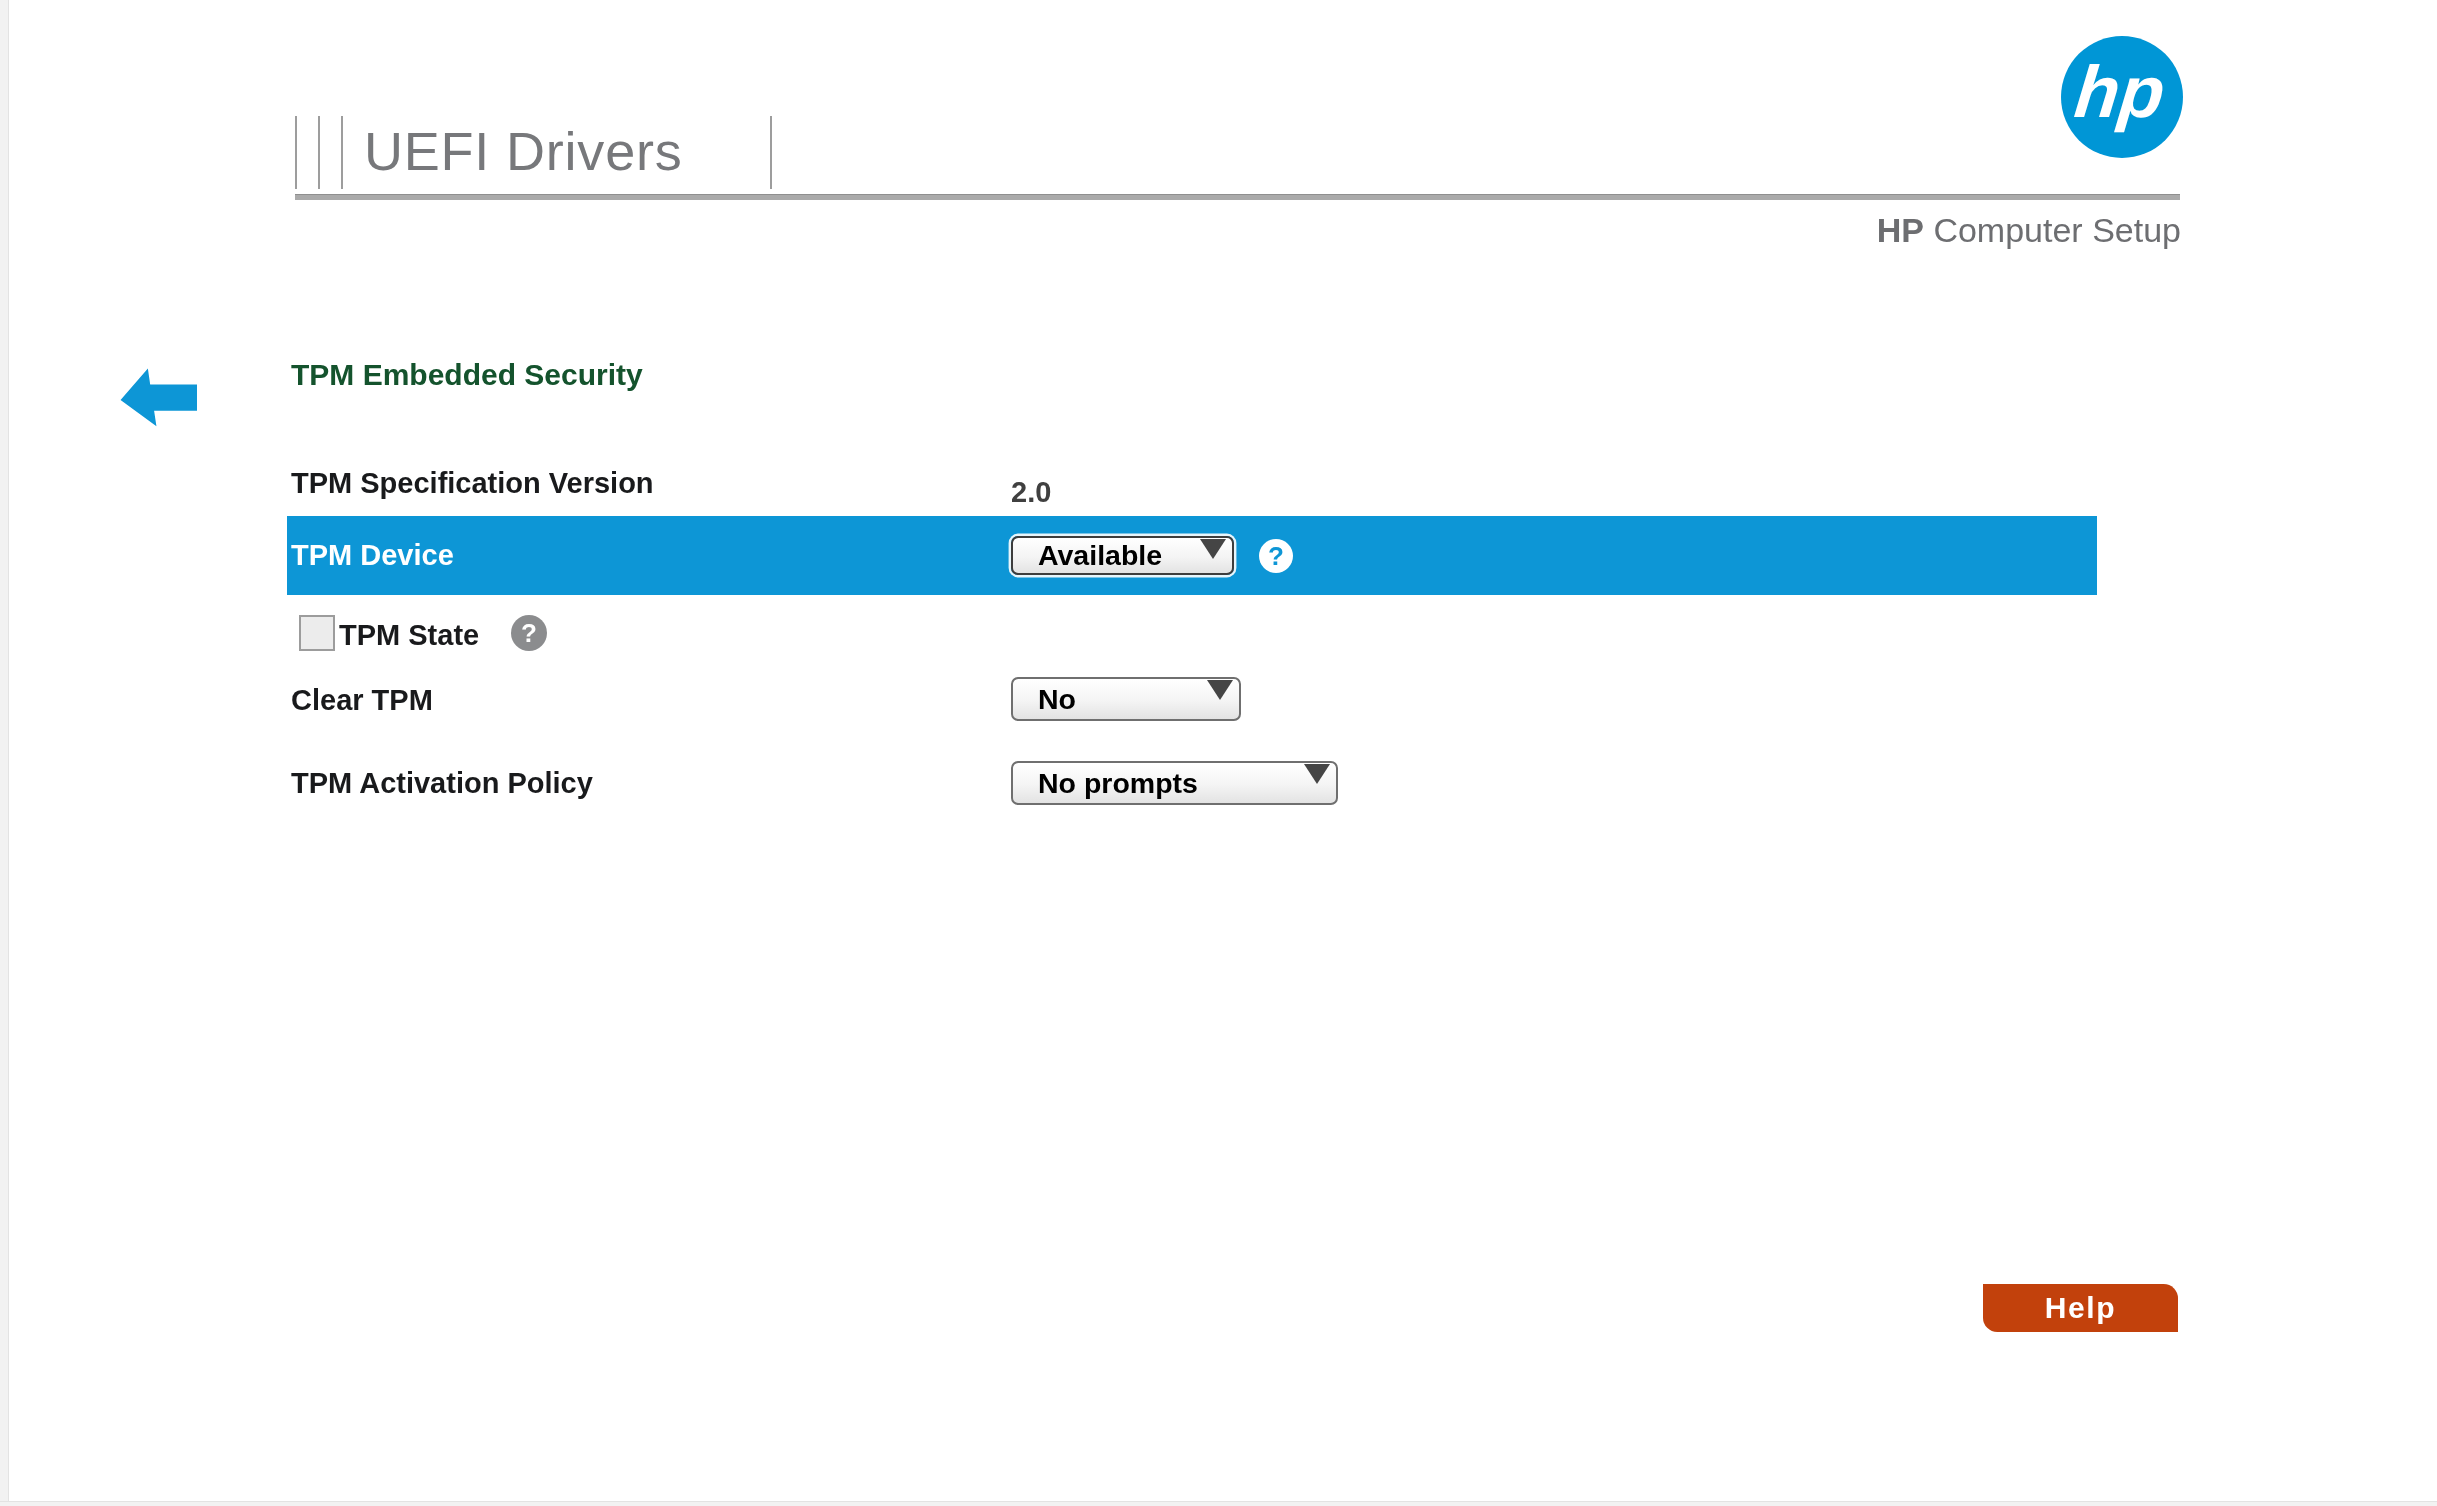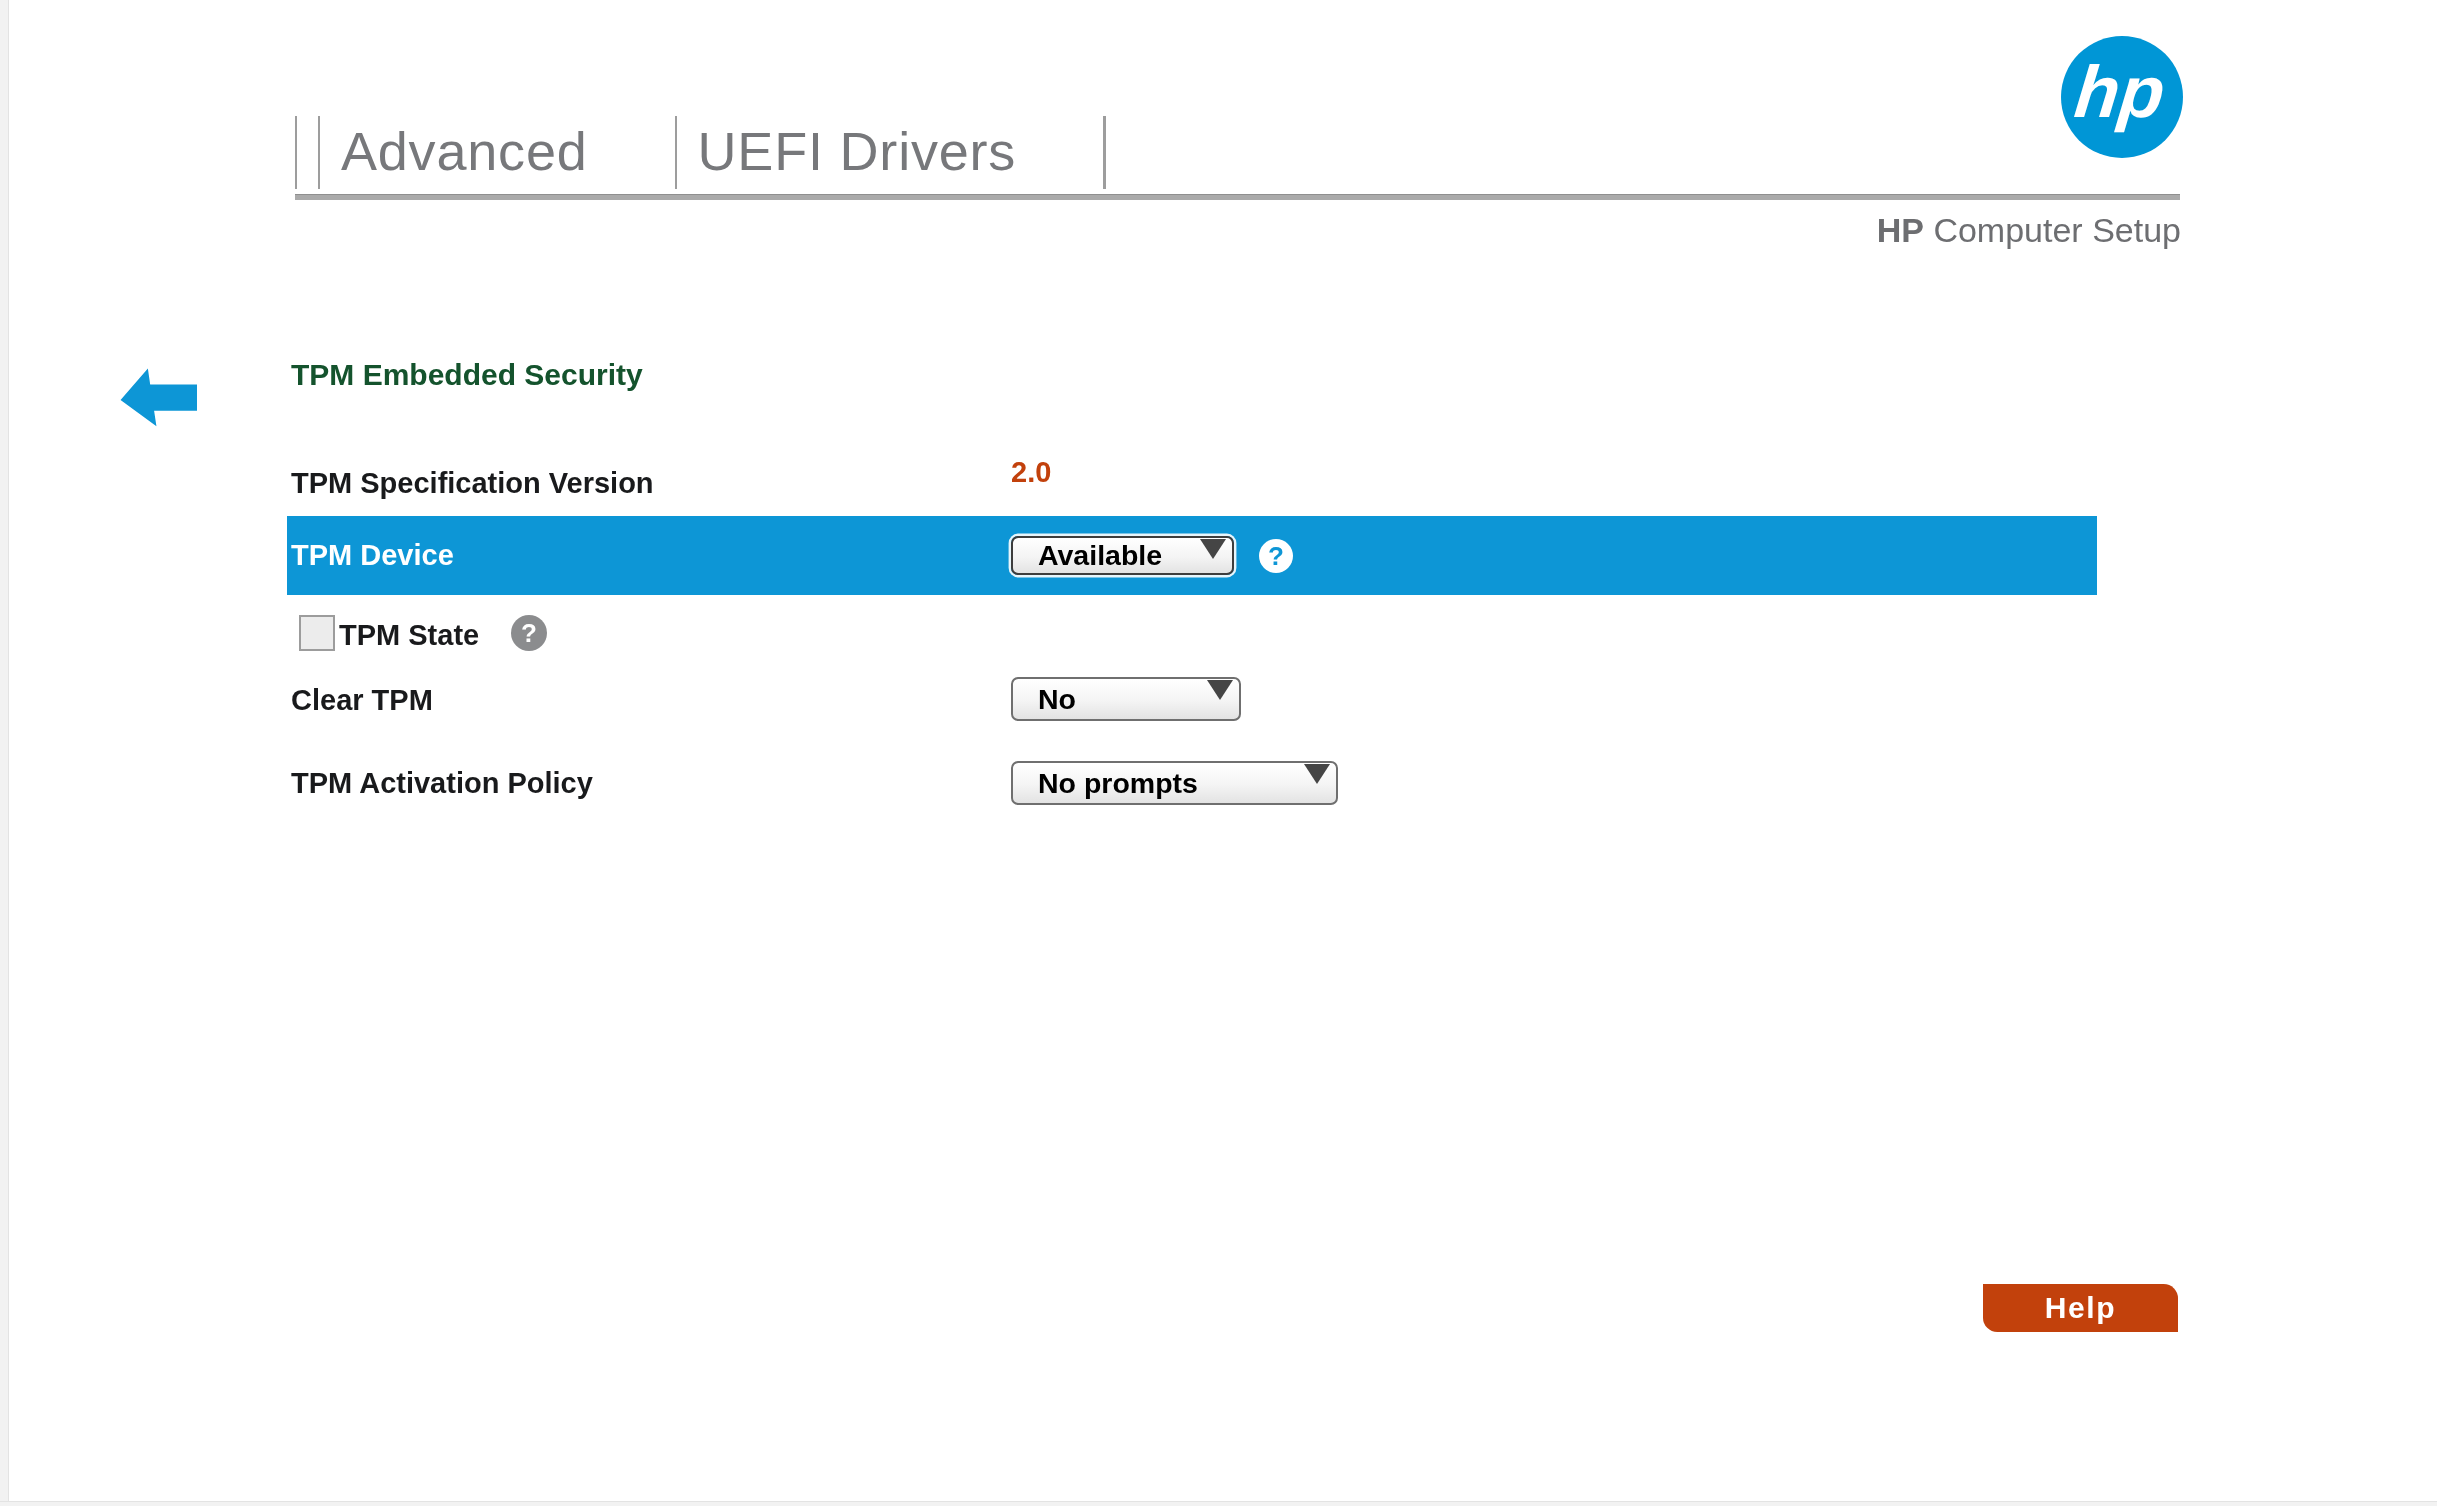--- a/index.html
+++ b/index.html
@@ -43,21 +43,21 @@
   .back-arrow {
     position:absolute; left:119px; top:366px; width:78px; height:62px; background:#0d96d6;
     clip-path:polygon(2% 55%, 37% 4%, 40% 30%, 100% 30%, 100% 72%, 45% 72%, 48% 97%);
     cursor:pointer;
   }
   .heading { position:absolute; left:291px; top:358px; font-size:30px; font-weight:700; color:#14532d; }
 
   .row-label { font-size:29px; font-weight:700; color:#191a1c; white-space:nowrap; }
 
   .spec-label  { position:absolute; left:291px; top:467px; }
-  .spec-value  { position:absolute; left:1011px; top:456px; font-size:29px; font-weight:700; color:#c2410c; }
+  .spec-value  { position:absolute; left:1011px; top:476px; font-size:29px; font-weight:700; color:#404040; }
 
   .blue-bar {
     position:absolute; left:287px; top:516px; width:1810px; height:79px;
     background:#0d96d6; display:flex; align-items:center;
   }
   .blue-bar .row-label { color:#ffffff; margin-left:4px; }
 
   .dropdown {
     position:absolute;
     background:linear-gradient(180deg,#ffffff 0%,#f4f4f4 55%,#e3e3e3 100%);
@@ -99,21 +99,20 @@
 </style>
 </head>
 <body>
 
 <div class="frame-left"></div>
 <div class="frame-bottom"></div>
 
 <nav class="nav">
   <div class="nav-sep"></div>
   <div class="nav-sep"></div>
-  <div class="tab">Advanced</div>
   <div class="nav-sep"></div>
   <div class="tab">UEFI Drivers</div>
   <div class="nav-sep"></div>
 </nav>
 <div class="nav-rule"></div>
 
 <div class="logo">
   <span>hp</span>
 </div>
 <div class="setup-title">

